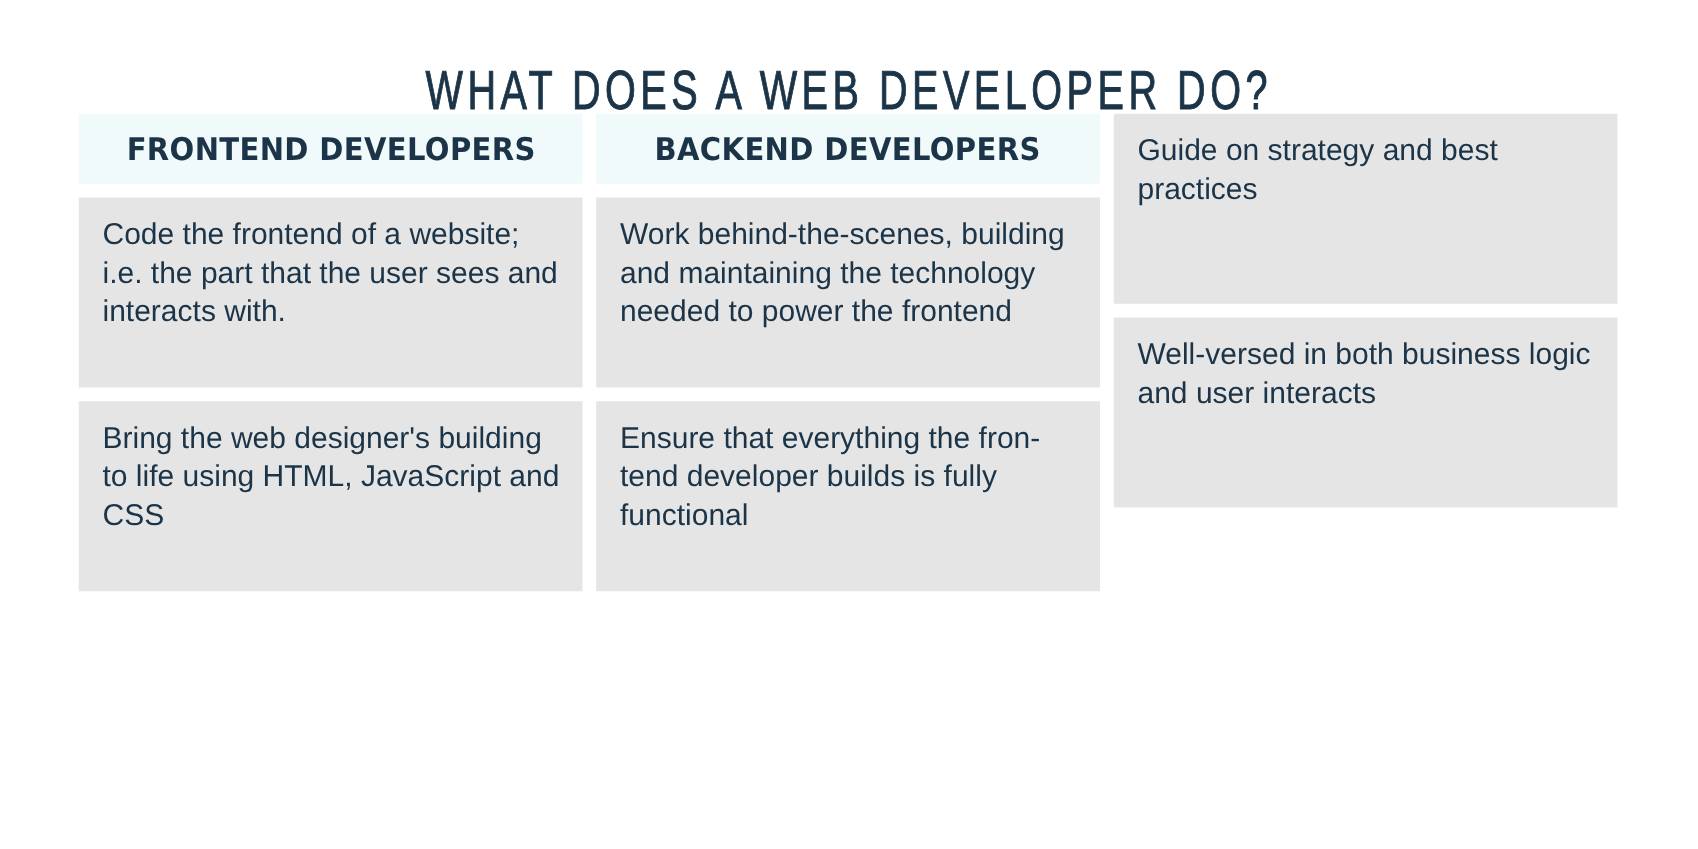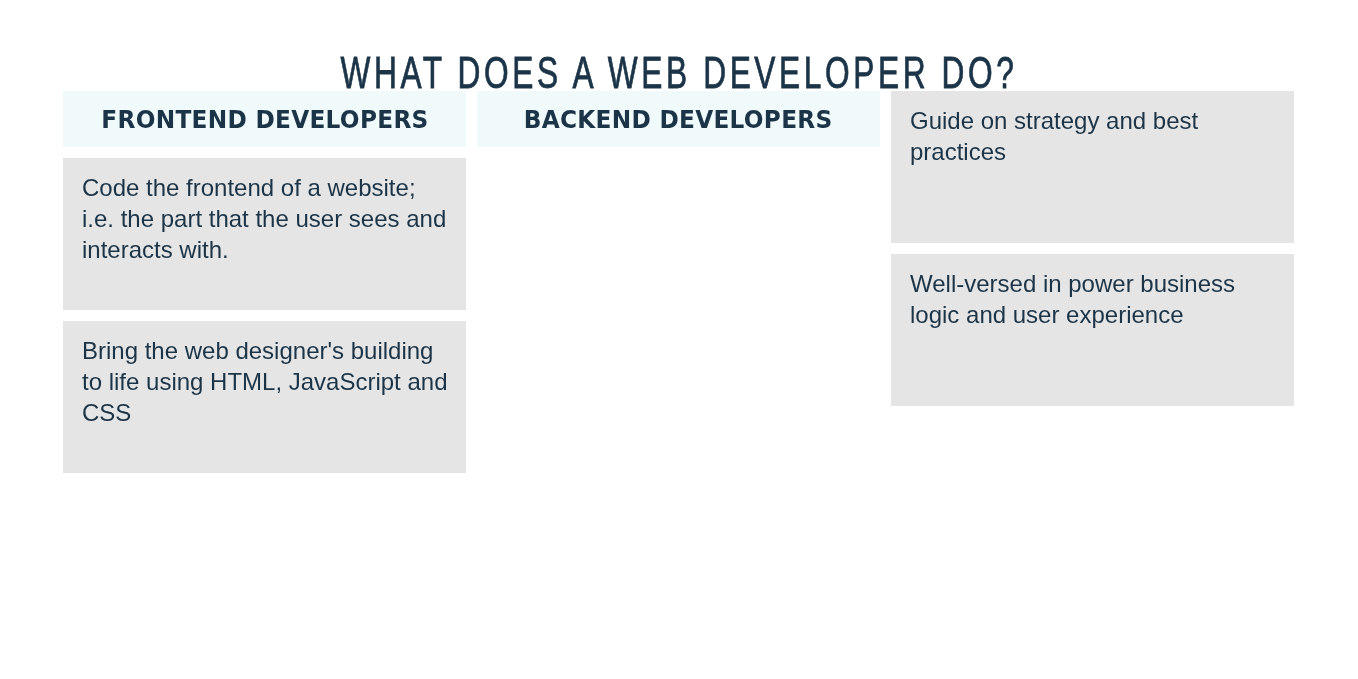--- a/index.html
+++ b/index.html
@@ -91,24 +91,30 @@
     </div>
     <div class="cell">
       <span>Bring the web designer's building to life using HTML, JavaScript and CSS</span>
     </div>
   </div>
 
   <div class="column">
     <div class="column-header">
       <span>BACKEND DEVELOPERS</span>
     </div>
+    <div class="cell">
+      <span>Work behind-the-scenes, building and maintaining the technology needed to power the frontend</span>
+    </div>
+    <div class="cell">
+      <span>Ensure that everything the fron-tend developer builds is fully functional</span>
+    </div>
   </div>
 
   <div class="column">
     <div class="cell">
       <span>Guide on strategy and best practices</span>
     </div>
     <div class="cell">
-      <span>Well-versed in power business logic and user experience</span>
+      <span>Well-versed in both business logic and user interacts</span>
     </div>
   </div>
 
 </div>
 
 </body></html>

